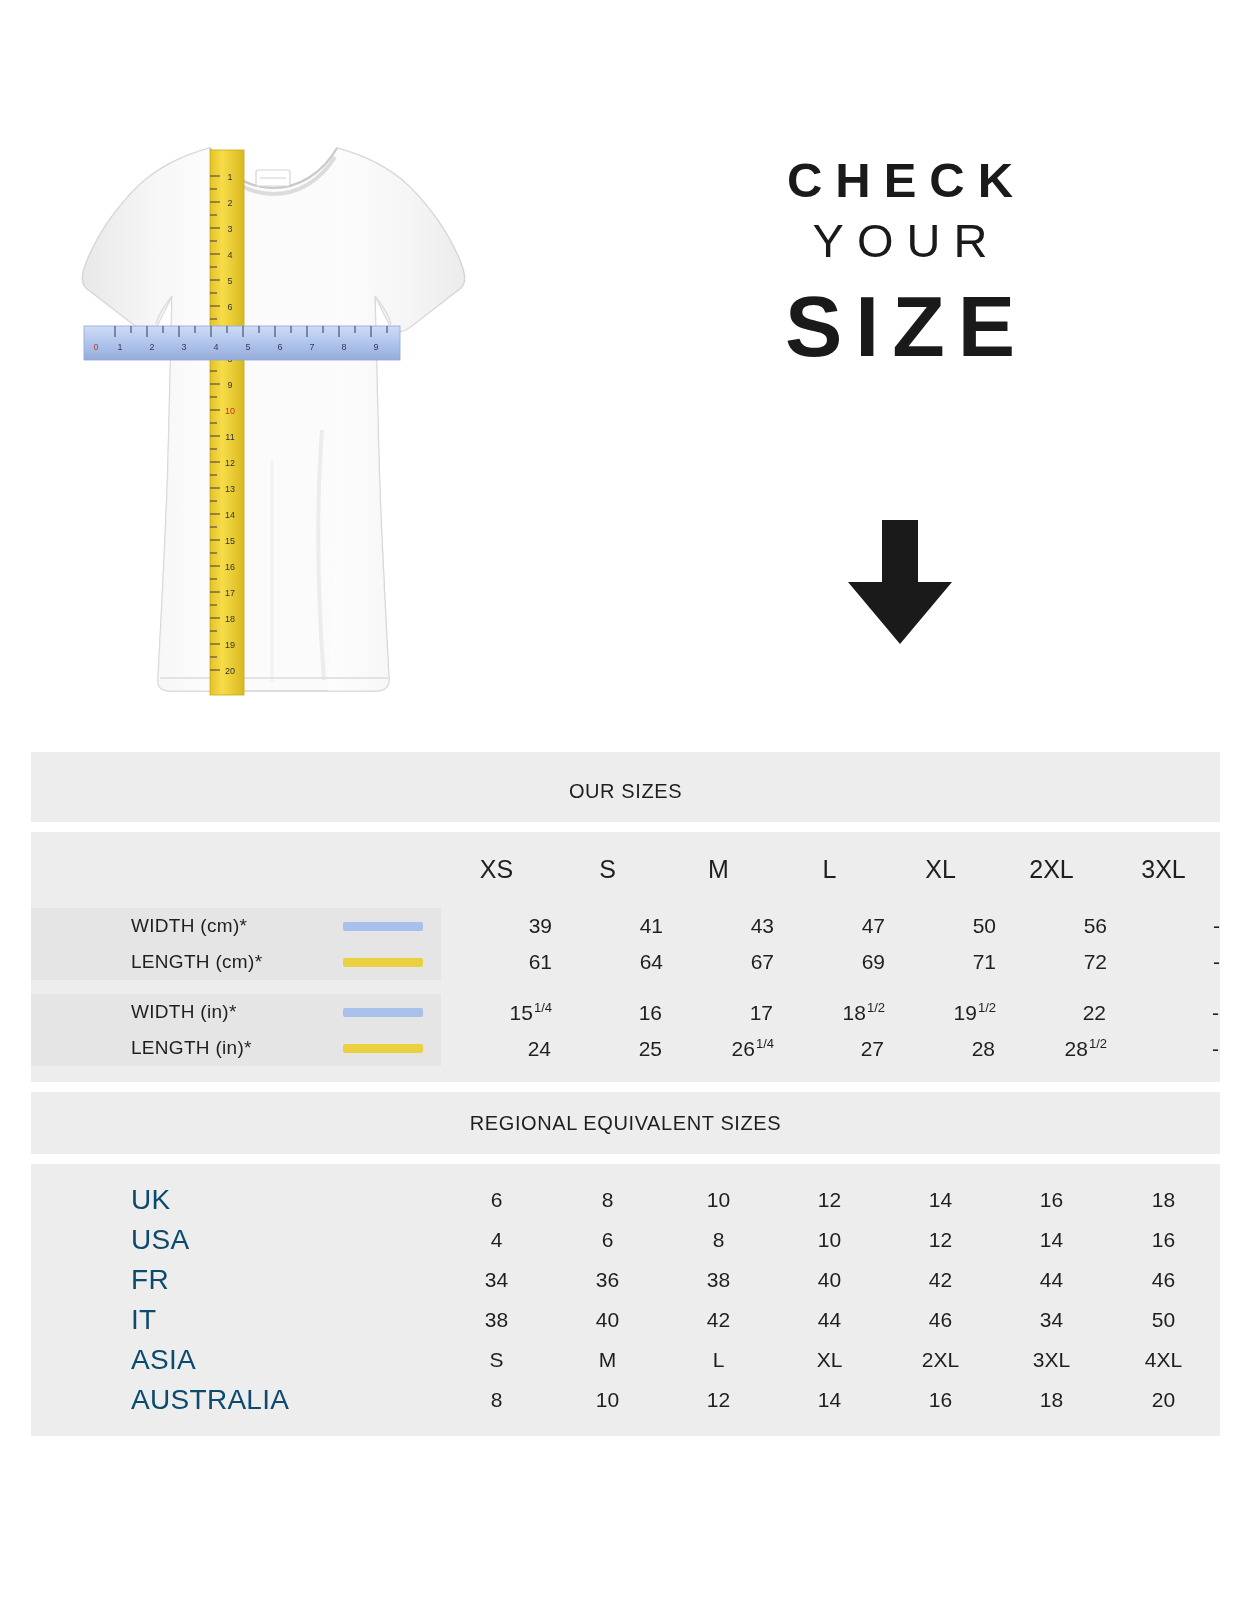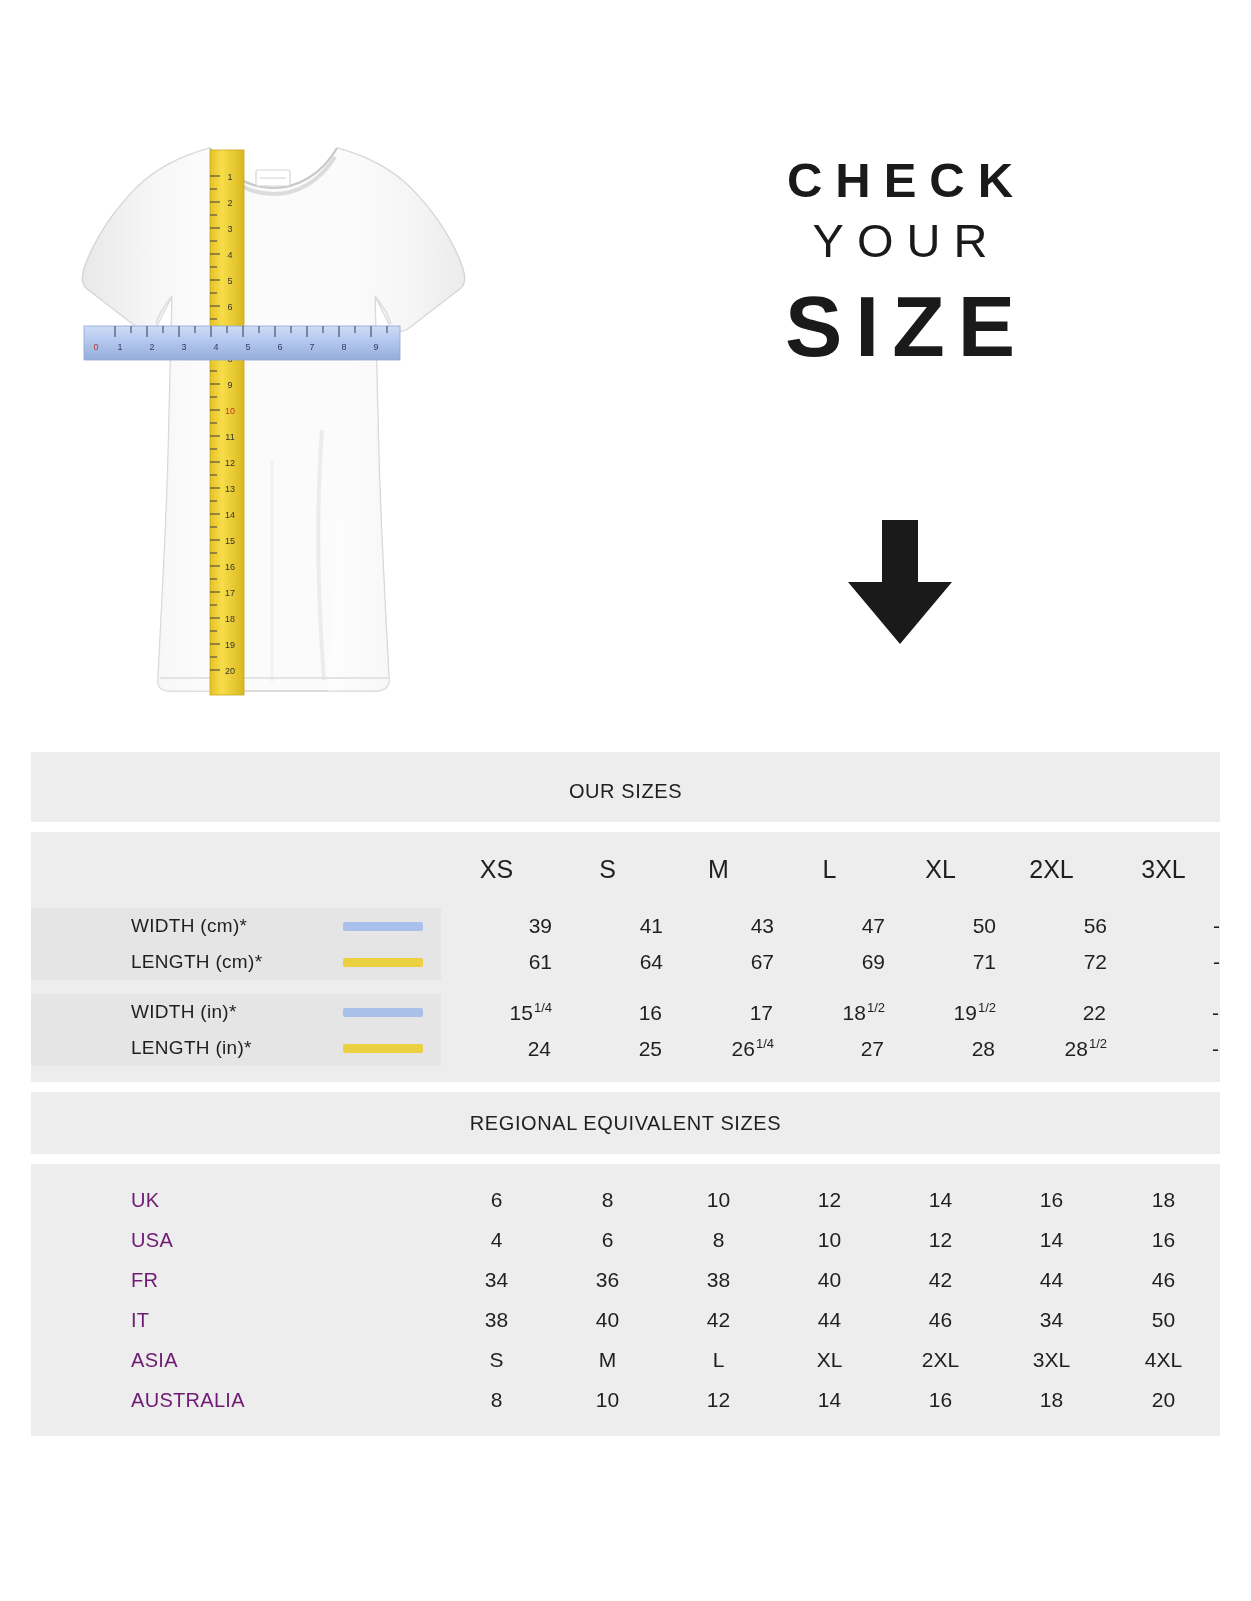--- a/index.html
+++ b/index.html
@@ -132,26 +132,26 @@
     vertical-align: middle;
     background: #ededed;
   }
   .val sup {
     font-size: 13px;
     vertical-align: super;
     margin-left: 1px;
   }
   .reg-label {
     padding-left: 100px !important;
-    font-size: 20px;
+    font-size: 28px;
     letter-spacing: 0.3px;
     height: 40px;
     vertical-align: middle;
     background: #ededed;
-    color: #701a75;
+    color: #0c4a6e;
   }
   .reg-val {
     text-align: center;
     font-size: 21px;
     height: 40px;
     vertical-align: middle;
     background: #ededed;
   }
   .spacer-row td { background: #ededed; height: 14px; }
   .pad-row td { background: #ededed; height: 16px; }

